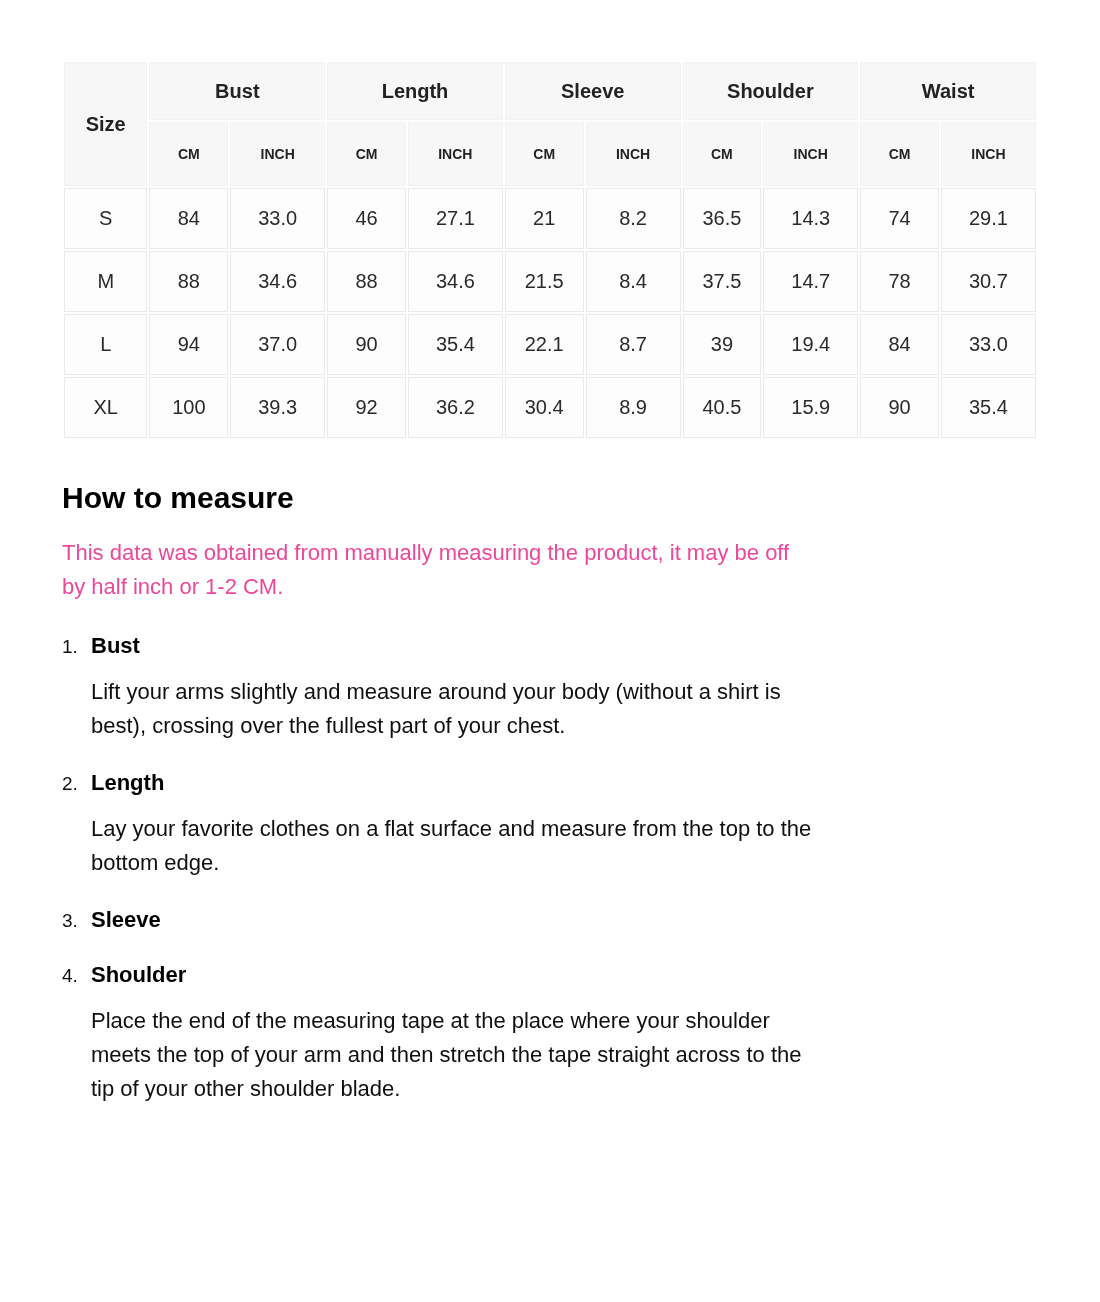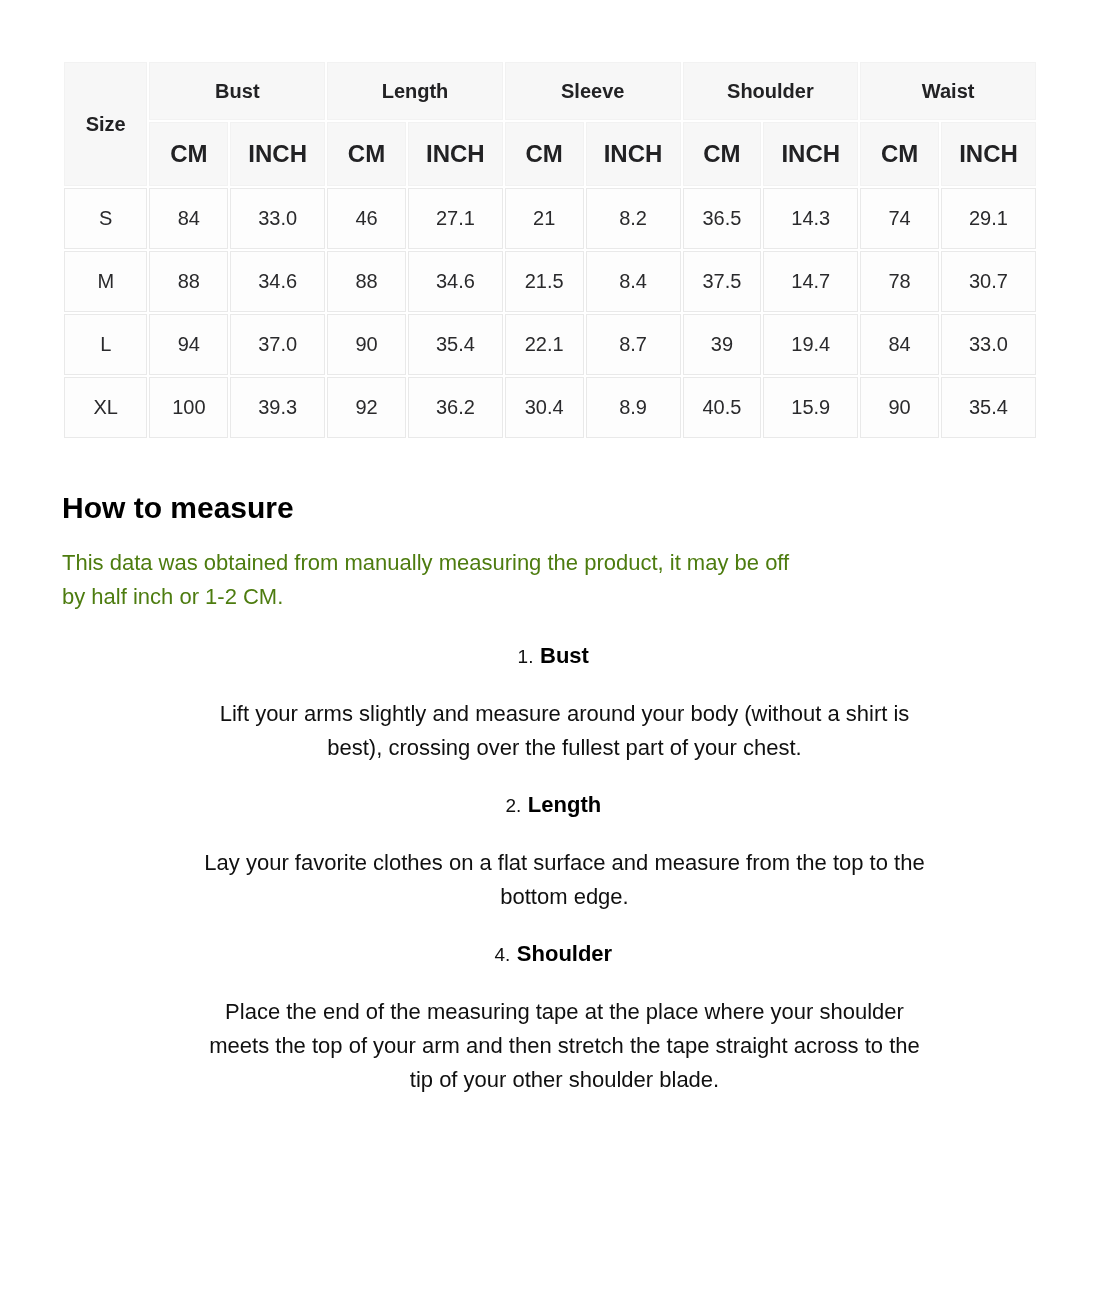--- a/index.html
+++ b/index.html
@@ -25,61 +25,61 @@
     vertical-align: middle;
     overflow: hidden;
   }
   .size-chart thead th {
     background: #f7f7f7;
     border: 1px solid #f2f2f2;
     font-weight: 700;
     color: #222224;
   }
   .size-chart .group-row th { height: 54px; font-size: 20px; }
-  .size-chart .unit-row th  { height: 60px; font-size: 24px; }
+  .size-chart .unit-row th  { height: 60px; font-size: 14px; }
   .size-chart th.corner { font-size: 20px; }
   .size-chart tbody td {
     height: 57px;
     background: #fdfdfd;
     border: 1px solid #e9e9e9;
     font-size: 20px;
     color: #2a2a2c;
   }
 
   
   .howto-title {
-    margin: 50px 0 0 0;
+    margin: 40px 0 0 0;
     font-size: 30px;
     line-height: 36px;
     font-weight: 700;
     color: #000000;
   }
   .intro {
     margin: 20px 0 0 0;
     font-size: 22px;
     line-height: 34px;
-    color: #4d7c0f;
+    color: #ec4899;
     white-space: pre-line;
   }
-  .steps { margin-top: 28px; text-align: center; }
+  .steps { margin-top: 28px; }
   .step + .step { margin-top: 26px; }
   .step-head { font-size: 22px; line-height: 28px; }
   .step-number {
     display: inline-block;
     width: 29px;
     font-size: 19px;
     color: #101010;
   }
   .step-title {
     font-size: 22px;
     font-weight: 700;
     color: #000000;
   }
   .step-desc {
-    margin: 26px 0 0 29px;
+    margin: 14px 0 0 29px;
     font-size: 22px;
     line-height: 34px;
     color: #101010;
     white-space: pre-line;
   }
 </style>
 </head>
 <body>
 
 <div class="page">
@@ -193,20 +193,23 @@
 
     <div class="step">
       <div class="step-head">
         <span class="step-number">2.</span><span class="step-title">Length</span>
       </div>
       <p class="step-desc">Lay your favorite clothes on a flat surface and measure from the top to the
 bottom edge.</p>
     </div>
 
     <div class="step">
+      <div class="step-head">
+        <span class="step-number">3.</span><span class="step-title">Sleeve</span>
+      </div>
     </div>
 
     <div class="step">
       <div class="step-head">
         <span class="step-number">4.</span><span class="step-title">Shoulder</span>
       </div>
       <p class="step-desc">Place the end of the measuring tape at the place where your shoulder
 meets the top of your arm and then stretch the tape straight across to the
 tip of your other shoulder blade.</p>
     </div>

